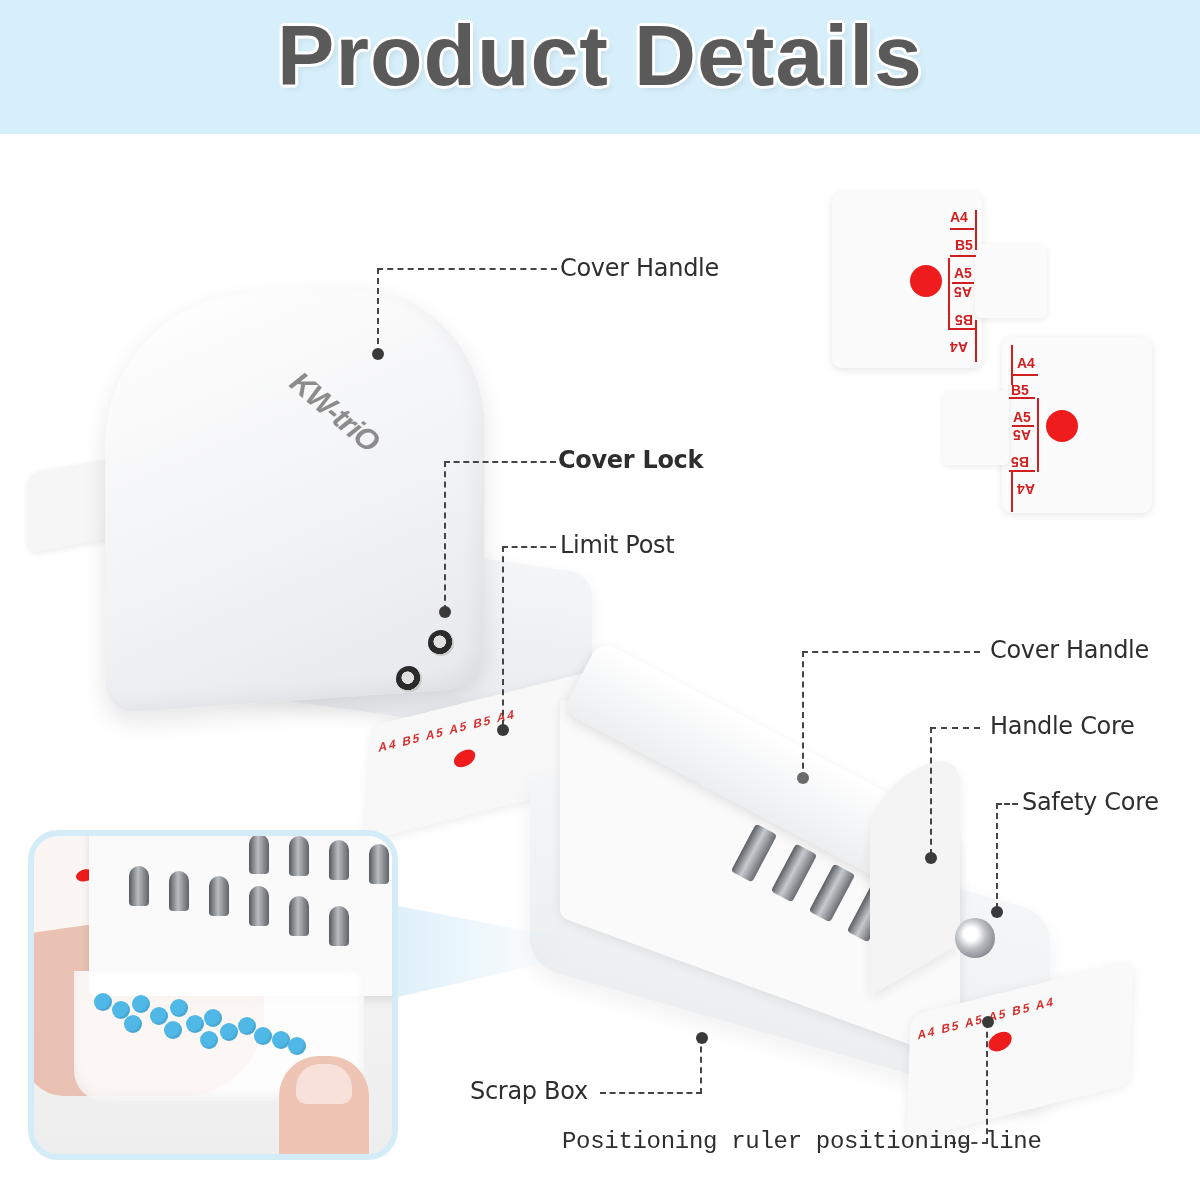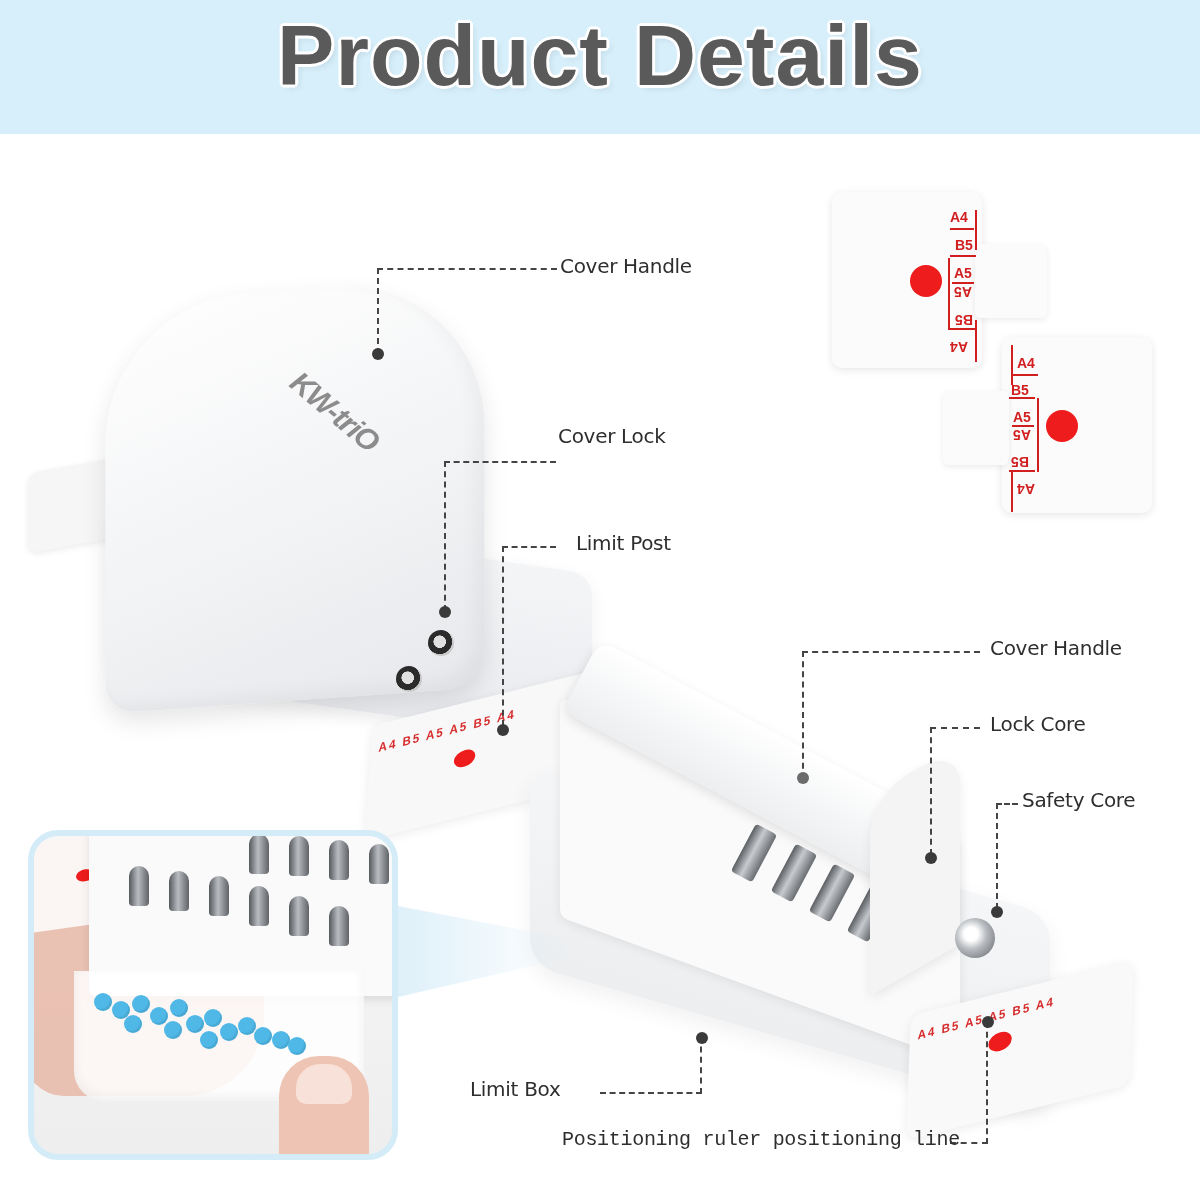--- a/index.html
+++ b/index.html
@@ -16,21 +16,21 @@
     font-size: 86px; letter-spacing: 1px; color: #5a5a5a;
     -webkit-text-stroke: 0px;
     text-shadow:
       0 0 0 #fff, 3px 0 0 #fff, -3px 0 0 #fff, 0 3px 0 #fff, 0 -3px 0 #fff,
       2px 2px 0 #fff, -2px -2px 0 #fff, 2px -2px 0 #fff, -2px 2px 0 #fff,
       4px 4px 6px rgba(0,0,0,0.08);
   }
 
   .label {
     position: absolute; font-family: "DejaVu Sans", sans-serif;
-    font-size: 20px; color: #2e2e2e; white-space: nowrap; letter-spacing: -0.3px;
+    font-size: 24px; color: #2e2e2e; white-space: nowrap; letter-spacing: -0.3px;
   }
   .leader { position: absolute; border-color: #444; border-style: dashed; border-width: 0; }
   .dot { position: absolute; width: 12px; height: 12px; border-radius: 50%; background: #3a3a3a; }
 
   
   .p1-tray-left {
     position: absolute; left: 28px; top: 460px; width: 150px; height: 80px;
     background: #f6f6f6; border-radius: 10px; transform: skewY(-10deg);
     box-shadow: 0 2px 6px rgba(0,0,0,0.08);
   }
@@ -175,26 +175,26 @@
 </div>
 
 <div>
   <div class="leader" style="left:377px;top:268px;width:180px;height:86px;border-top-width:2px;border-left-width:2px;"></div>
   <div class="dot" style="left:372px;top:348px;"></div>
   <div class="label" style="left:560px;top:254px;">Cover Handle</div>
 </div>
 <div>
   <div class="leader" style="left:444px;top:461px;width:112px;height:150px;border-top-width:2px;border-left-width:2px;"></div>
   <div class="dot" style="left:439px;top:606px;"></div>
-  <div class="label" style="left:558px;top:424px;">Cover Lock</div>
+  <div class="label" style="left:558px;top:446px;font-weight:bold;">Cover Lock</div>
 </div>
 <div>
   <div class="leader" style="left:502px;top:546px;width:54px;height:180px;border-top-width:2px;border-left-width:2px;"></div>
   <div class="dot" style="left:497px;top:724px;"></div>
-  <div class="label" style="left:576px;top:531px;">Limit Post</div>
+  <div class="label" style="left:560px;top:531px;">Limit Post</div>
 </div>
 
 <div>
   <div class="card" style="left:832px;top:192px;width:150px;height:176px;"></div>
   <div class="tab" style="left:975px;top:244px;width:72px;height:74px;"></div>
   <div class="rline" style="left:975px;top:210px;width:2px;height:40px;"></div>
   <div class="rline" style="left:950px;top:228px;width:24px;height:2px;"></div>
   <span class="size-mark" style="left:950px;top:210px;">A4</span>
   <span class="size-mark" style="left:955px;top:238px;">B5</span>
   <div class="rline" style="left:950px;top:255px;width:26px;height:2px;"></div>
@@ -251,31 +251,31 @@
 </div>
 
 <div>
   <div class="leader" style="left:802px;top:651px;width:178px;height:128px;border-top-width:2px;border-left-width:2px;"></div>
   <div class="dot" style="left:797px;top:772px;background:#6b6b6b;"></div>
   <div class="label" style="left:990px;top:636px;">Cover Handle</div>
 </div>
 <div>
   <div class="leader" style="left:930px;top:727px;width:50px;height:128px;border-top-width:2px;border-left-width:2px;"></div>
   <div class="dot" style="left:925px;top:852px;"></div>
-  <div class="label" style="left:990px;top:712px;">Lock Core</div>
+  <div class="label" style="left:990px;top:712px;">Handle Core</div>
 </div>
 <div>
   <div class="leader" style="left:996px;top:803px;width:22px;height:106px;border-top-width:2px;border-left-width:2px;"></div>
   <div class="dot" style="left:991px;top:906px;"></div>
   <div class="label" style="left:1022px;top:788px;">Safety Core</div>
 </div>
 <div>
   <div class="leader" style="left:600px;top:1036px;width:102px;height:58px;border-bottom-width:2px;border-right-width:2px;"></div>
   <div class="dot" style="left:696px;top:1032px;"></div>
-  <div class="label" style="left:470px;top:1077px;">Limit Box</div>
+  <div class="label" style="left:470px;top:1077px;">Scrap Box</div>
 </div>
 <div>
   <div class="leader" style="left:950px;top:1022px;width:38px;height:122px;border-bottom-width:2px;border-right-width:2px;"></div>
   <div class="dot" style="left:982px;top:1016px;"></div>
   <div class="label" style="left:562px;top:1128px;font-family:Liberation Mono, monospace;">Positioning ruler positioning line</div>
 </div>
 
 <div class="light-beam"></div>
 <div class="inset">
   <div class="inset-hand"></div>

